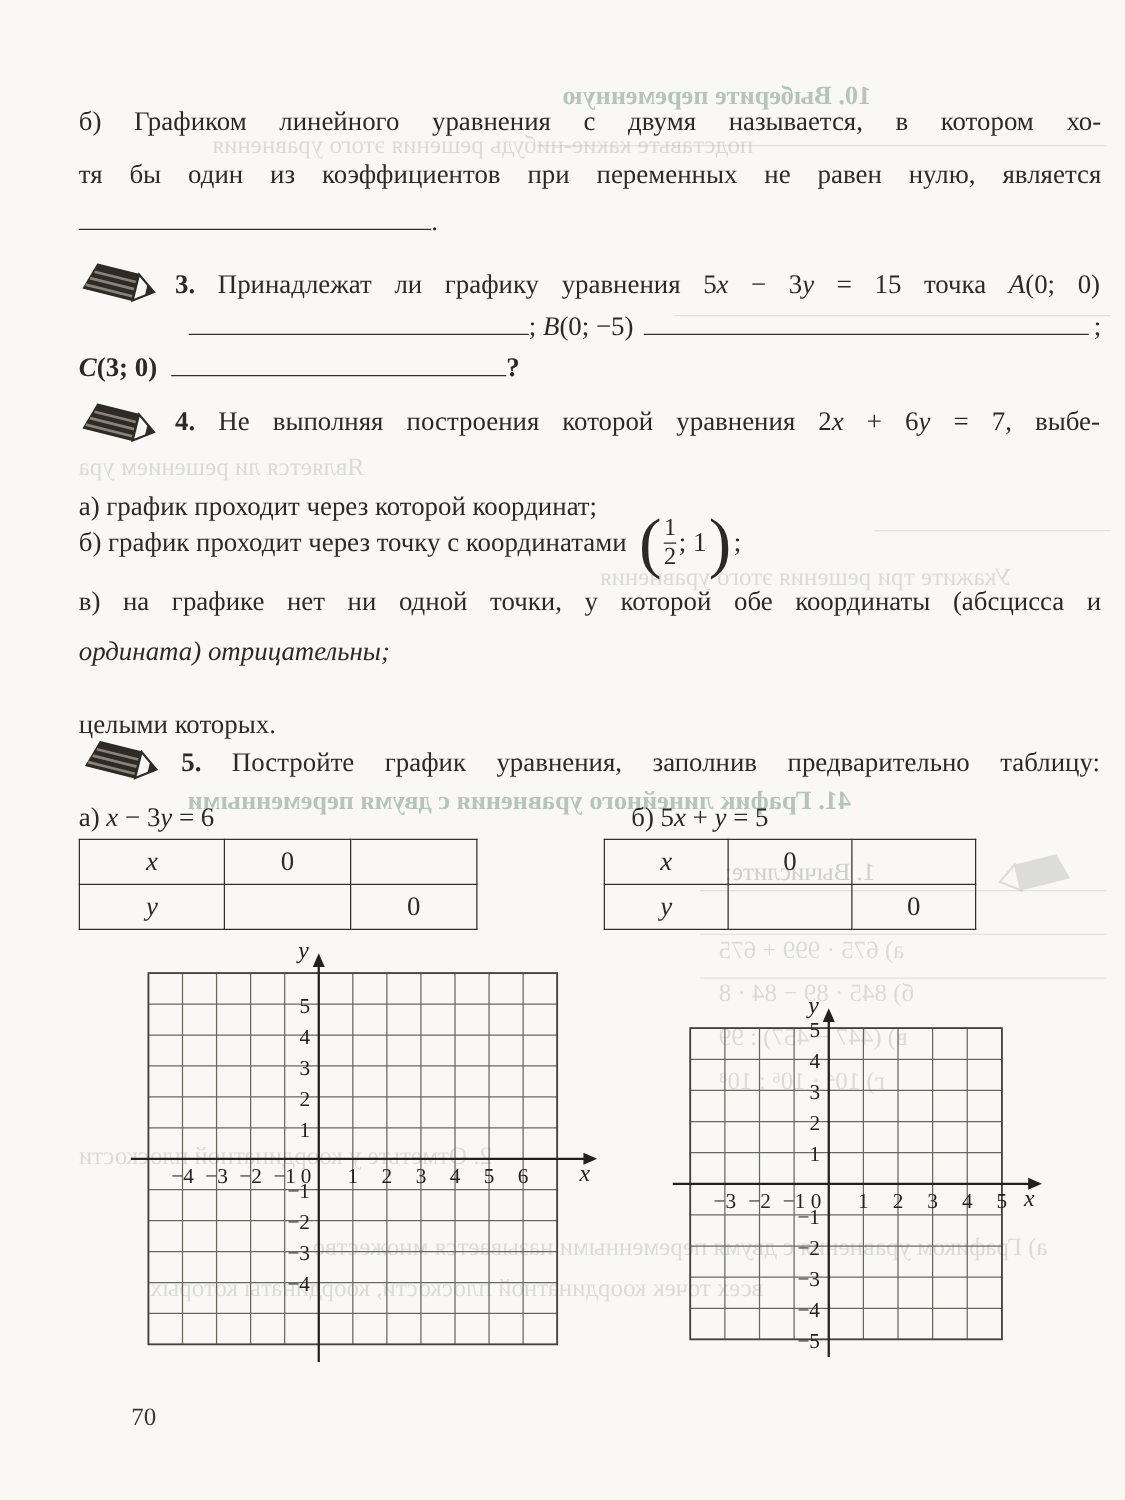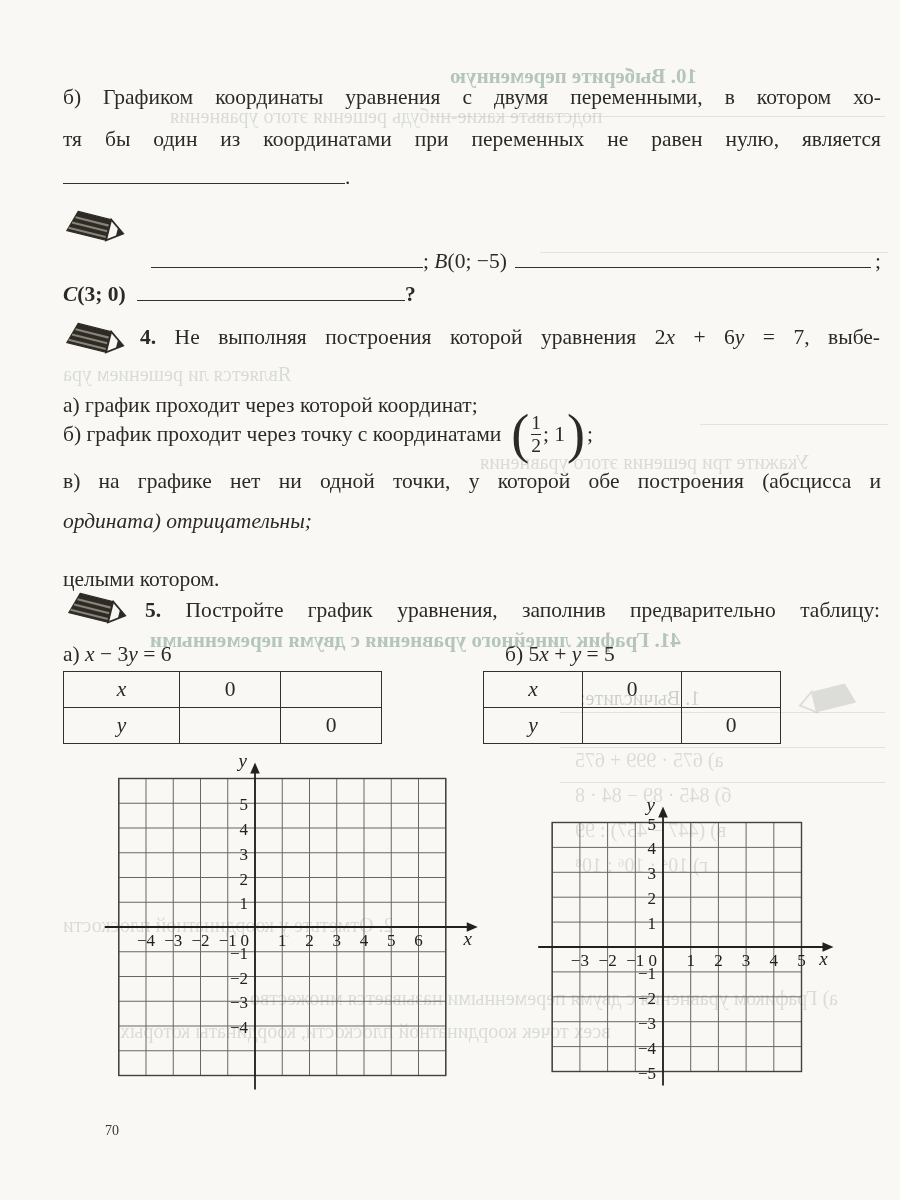--- a/index.html
+++ b/index.html
@@ -29,21 +29,21 @@
   svg.grid{position:absolute;overflow:visible;z-index:2;}
   svg.grid text.tick{font-family:"Liberation Serif",serif;font-size:17px;fill:#23211e;}
   svg.grid text.axisletter{font-family:"Liberation Serif",serif;font-size:19px;font-style:italic;fill:#23211e;}
   
   .bleed{position:absolute;transform:scaleX(-1);white-space:nowrap;color:#939b90;
          opacity:.42;filter:blur(.5px);font-size:20px;z-index:1;pointer-events:none;}
   .bleed.strong{color:#71937f;font-weight:bold;opacity:.5;font-size:21px;}
   .bleed.dim{opacity:.3;}
   .ghostline{position:absolute;border-top:1px solid #c9c7bf;opacity:.45;z-index:0;}
   .flexrow{display:flex;align-items:baseline;z-index:2;}
-  .pagenum{font-size:14px;color:#3a3935;z-index:2;}
+  .pagenum{font-size:20px;color:#3a3935;z-index:2;}
 </style>
 </head>
 <body>
 
 <div class="page">
 
   <div class="ghostline" style="left:430px;top:116px;width:455px;"></div>
   <div class="ghostline" style="left:540px;top:252px;width:348px;"></div>
   <div class="ghostline" style="left:700px;top:424px;width:188px;"></div>
   <div class="ghostline" style="left:560px;top:712px;width:325px;"></div>
@@ -64,36 +64,43 @@
   <span class="bleed dim" style="left:250px;top:986px;">а) Графиком уравнения с двумя переменными называется множество</span>
   <span class="bleed dim" style="left:120px;top:1019px;">всех точек координатной плоскости, координаты которых</span>
 
   <svg class="pencilbox" viewBox="0 0 60 46" style="left:795px;top:676px;opacity:.2;transform:scaleX(-1);">
     <g transform="rotate(14 30 22)">
       <polygon points="10,11 42,11 42,31 4,31" fill="#6f766d"></polygon>
       <polygon points="42,11 56,21 42,31" fill="#f7f6f3" stroke="#6f766d" stroke-width="1.6"></polygon>
     </g>
   </svg>
 
-  <div class="abs jline z2" style="left:63px;top:84px;width:818px;">б) Графиком координаты уравнения с двумя переменными, в котором хо-</div>
-  <div class="abs jline z2" style="left:63px;top:126px;width:818px;">тя бы один из координатами при переменных не равен нулю, является</div>
+  <div class="abs jline z2" style="left:63px;top:84px;width:818px;">б) Графиком линейного уравнения с двумя называется, в котором хо-</div>
+  <div class="abs jline z2" style="left:63px;top:126px;width:818px;">тя бы один из коэффициентов при переменных не равен нулю, является</div>
   <div class="abs z2" style="left:63px;top:164px;width:818px;">
     <span class="blank" style="width:282px;"></span><span>.</span>
   </div>
 
   <svg class="pencilbox" viewBox="0 0 60 46" style="left:64px;top:204px;">
     <g transform="rotate(14 30 22)">
       <polygon points="10,11 42,11 42,31 4,31" fill="#2e2b27" stroke="#2e2b27" stroke-width="1"></polygon>
       <line x1="9" y1="17" x2="41" y2="17" stroke="#8a8478" stroke-width="2"></line>
       <line x1="7" y1="22.5" x2="41" y2="22.5" stroke="#8a8478" stroke-width="2"></line>
       <line x1="5" y1="28" x2="41" y2="28" stroke="#8a8478" stroke-width="2"></line>
       <polygon points="42,11 56,21 42,31" fill="#f7f6f3" stroke="#2e2b27" stroke-width="1.6"></polygon>
       <polygon points="50,16.7 56,21 50,25.3" fill="#2e2b27"></polygon>
     </g>
   </svg>
+  <div class="abs jline z2 math" style="left:140px;top:214px;width:740px;">
+    <span class="tnum">3.</span>
+    <span>Принадлежат ли графику уравнения</span>
+    <span>5<i>x</i> − 3<i>y</i> = 15</span>
+    <span>точка</span>
+    <span><i>A</i>(0; 0)</span>
+  </div>
   <div class="abs flexrow math" style="left:63px;top:248px;width:818px;">
     <span class="blank" style="width:272px;margin-left:88px;"></span>
       <span style="white-space:pre;">; </span>
     <span><i>B</i>(0; −5)</span>
     <span class="blank" style="flex:1;margin:0 4px 0 8px;"></span>
       <span>;</span>
   </div>
   <div class="abs z2 math" style="left:63px;top:281px;width:818px;font-weight:bold;">
     <span><i>C</i>(3; 0)</span>
     <span class="blank" style="width:268px;margin-left:6px;"></span><span>?</span>
@@ -123,23 +130,23 @@
       <span class="frac">
         <span class="num">1</span>
         <span class="den">2</span>
       </span>
       <span class="fracsep">; 1</span>
       <span class="bigparen">)</span>
     </span>
     <span>;</span>
   </div>
 
-  <div class="abs jline z2" style="left:63px;top:468px;width:818px;">в) на графике нет ни одной точки, у которой обе построения (абсцисса и</div>
+  <div class="abs jline z2" style="left:63px;top:468px;width:818px;">в) на графике нет ни одной точки, у которой обе координаты (абсцисса и</div>
   <div class="abs z2" style="left:63px;top:508px;width:818px;font-style:italic;">ордината) отрицательны;</div>
-  <div class="abs z2" style="left:63px;top:566px;width:818px;">целыми котором.</div>
+  <div class="abs z2" style="left:63px;top:566px;width:818px;">целыми которых.</div>
 
   <svg class="pencilbox" viewBox="0 0 60 46" style="left:66px;top:586px;">
     <g transform="rotate(14 30 22)">
       <polygon points="10,11 42,11 42,31 4,31" fill="#2e2b27" stroke="#2e2b27" stroke-width="1"></polygon>
       <line x1="9" y1="17" x2="41" y2="17" stroke="#8a8478" stroke-width="2"></line>
       <line x1="7" y1="22.5" x2="41" y2="22.5" stroke="#8a8478" stroke-width="2"></line>
       <line x1="5" y1="28" x2="41" y2="28" stroke="#8a8478" stroke-width="2"></line>
       <polygon points="42,11 56,21 42,31" fill="#f7f6f3" stroke="#2e2b27" stroke-width="1.6"></polygon>
       <polygon points="50,16.7 56,21 50,25.3" fill="#2e2b27"></polygon>
     </g>

